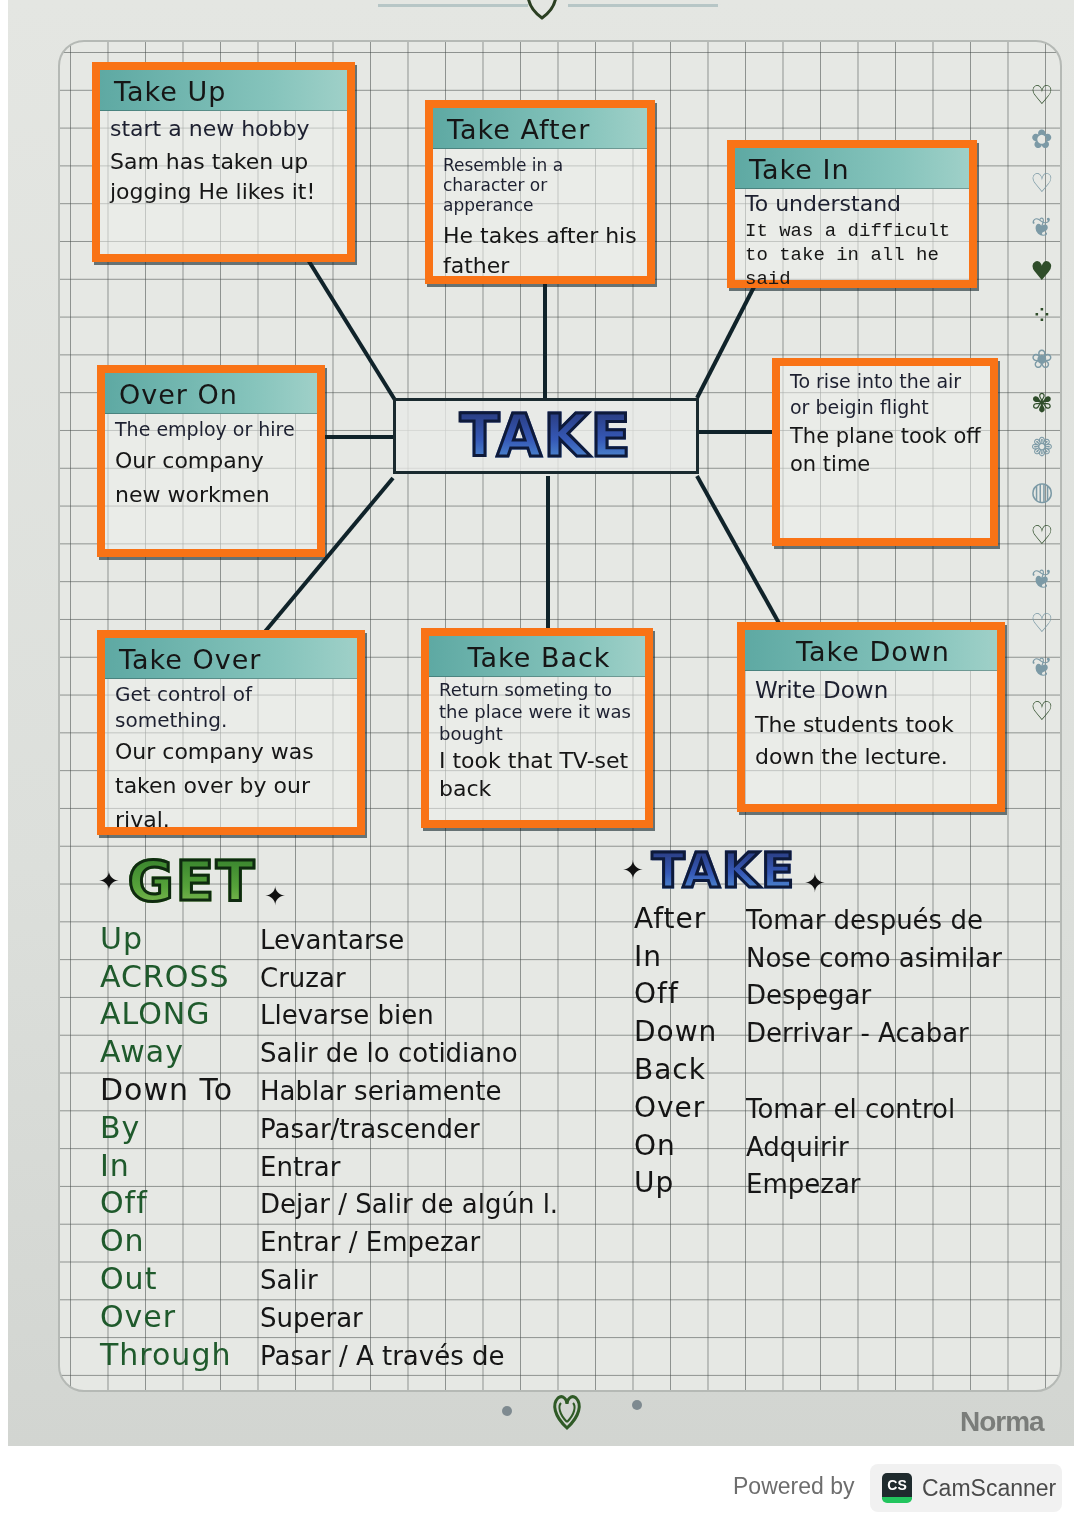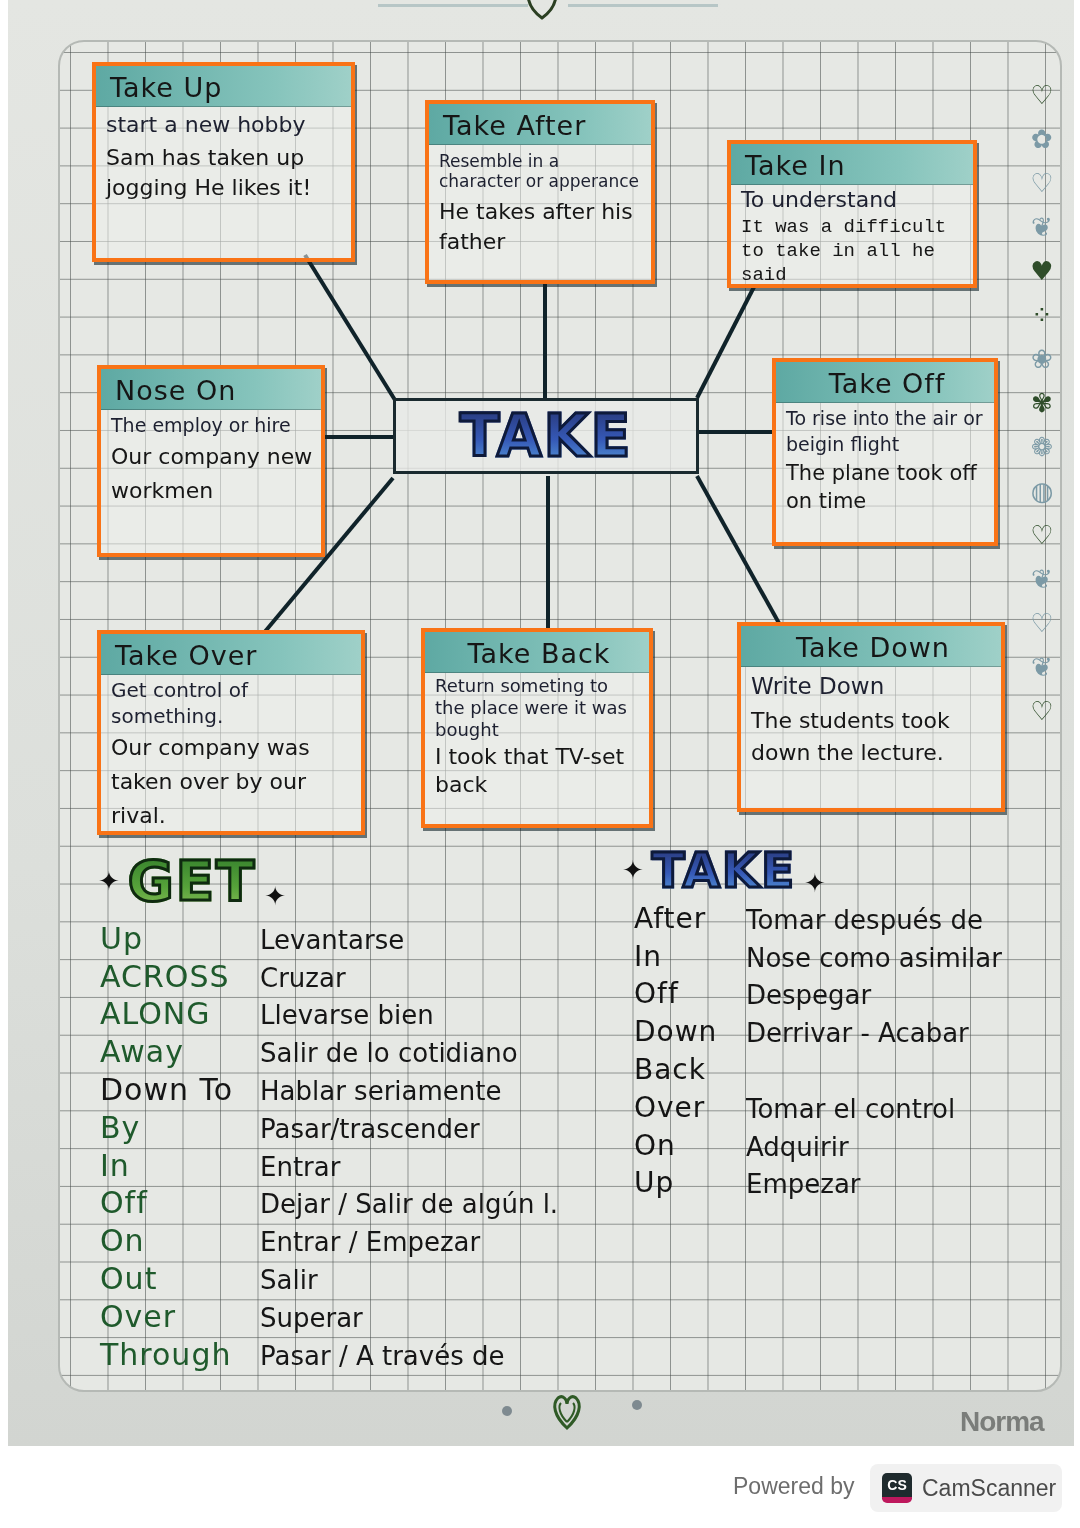--- a/index.html
+++ b/index.html
@@ -20,21 +20,21 @@
     background-size: 37.5px 37.8px;
     background-position: 10px 10px;
   }
   .top-arrow {
     position: absolute; top: 4px; height: 3px; background: #b7c6c6;
   }
   .top-heart { position: absolute; left: 514px; top: -6px; width: 40px; height: 30px; }
 
   .hand { font-family: "DejaVu Sans", sans-serif; color: #161616; }
   .box {
-    position: absolute; border: 4px solid #f97316; background: rgba(236,238,235,0.55);
+    position: absolute; border: 8px solid #f97316; background: rgba(236,238,235,0.55);
     box-shadow: 2px 3px 0 rgba(16,35,42,0.6);
   }
   .box .head {
     background: #6fb3ad; background: linear-gradient(90deg, #5ea9a3, #86c4bc 70%, #9fd0c8);
     font-size: 27px; letter-spacing: 1px; padding: 6px 10px 2px 14px; line-height: 32px;
     border-bottom: 1px solid rgba(20,40,40,0.3);
   }
   .box .def { font-size: 19px; line-height: 26px; padding: 2px 6px 0 10px; color: #1d2030; }
   .box .ex  { font-size: 22px; line-height: 30px; padding: 2px 6px 0 10px; }
 
@@ -76,21 +76,21 @@
 
   .footer { position: absolute; left: 0; top: 1446px; width: 1080px; height: 82px; background: #fff; }
   .powered { position: absolute; left: 733px; top: 1473px; font-size: 23px; color: #6d6d6d; font-family: "Liberation Sans", sans-serif; }
   .cs-badge {
     position: absolute; left: 870px; top: 1464px; width: 192px; height: 48px;
     background: #f1f1f1; border-radius: 8px; display: flex; align-items: center; gap: 10px; padding-left: 12px;
   }
   .cs-logo {
     width: 30px; height: 30px; border-radius: 5px; background: #1f2b2e; color: #fff;
     font-size: 14px; font-weight: bold; display: flex; align-items: center; justify-content: center;
-    border-bottom: 6px solid #be185d; font-family: "Liberation Sans", sans-serif;
+    border-bottom: 6px solid #22c55e; font-family: "Liberation Sans", sans-serif;
   }
   .cs-name { font-size: 23px; color: #4a4a4a; font-family: "Liberation Sans", sans-serif; }
 </style>
 </head>
 <body>
 
 <div class="photo">
   <div class="top-arrow" style="left:370px;width:150px;"></div>
   <div class="top-arrow" style="left:560px;width:150px;"></div>
   <svg class="top-heart" viewBox="0 0 40 30">
@@ -125,27 +125,26 @@
   <div class="ex" style="padding-top:6px;">He takes after his father</div>
 </div>
 
 <div class="box hand" style="left:727px;top:140px;width:250px;height:148px;">
   <div class="head">Take In</div>
   <div class="def" style="font-size:22px;">To understand</div>
   <div class="ex" style="font-size:19px;line-height:24px;font-family:Liberation Mono, monospace;">It was a difficult to take in all he said</div>
 </div>
 
 <div class="box hand" style="left:97px;top:365px;width:228px;height:192px;">
-  <div class="head">Nose On</div>
+  <div class="head">Over On</div>
   <div class="def">The employ or hire</div>
   <div class="ex" style="line-height:34px;">Our company new workmen</div>
 </div>
 
 <div class="box hand" style="left:772px;top:358px;width:226px;height:188px;">
-  <div class="head" style="text-align:center;">Take Off</div>
   <div class="def">To rise into the air or beigin flight</div>
   <div class="ex" style="font-size:21px;line-height:28px;">The plane took off on time</div>
 </div>
 
 <div class="box hand" style="left:97px;top:630px;width:268px;height:205px;">
   <div class="head">Take Over</div>
   <div class="def" style="font-size:20px;">Get control of something.</div>
   <div class="ex" style="line-height:34px;">Our company was taken over by our rival.</div>
 </div>
 

